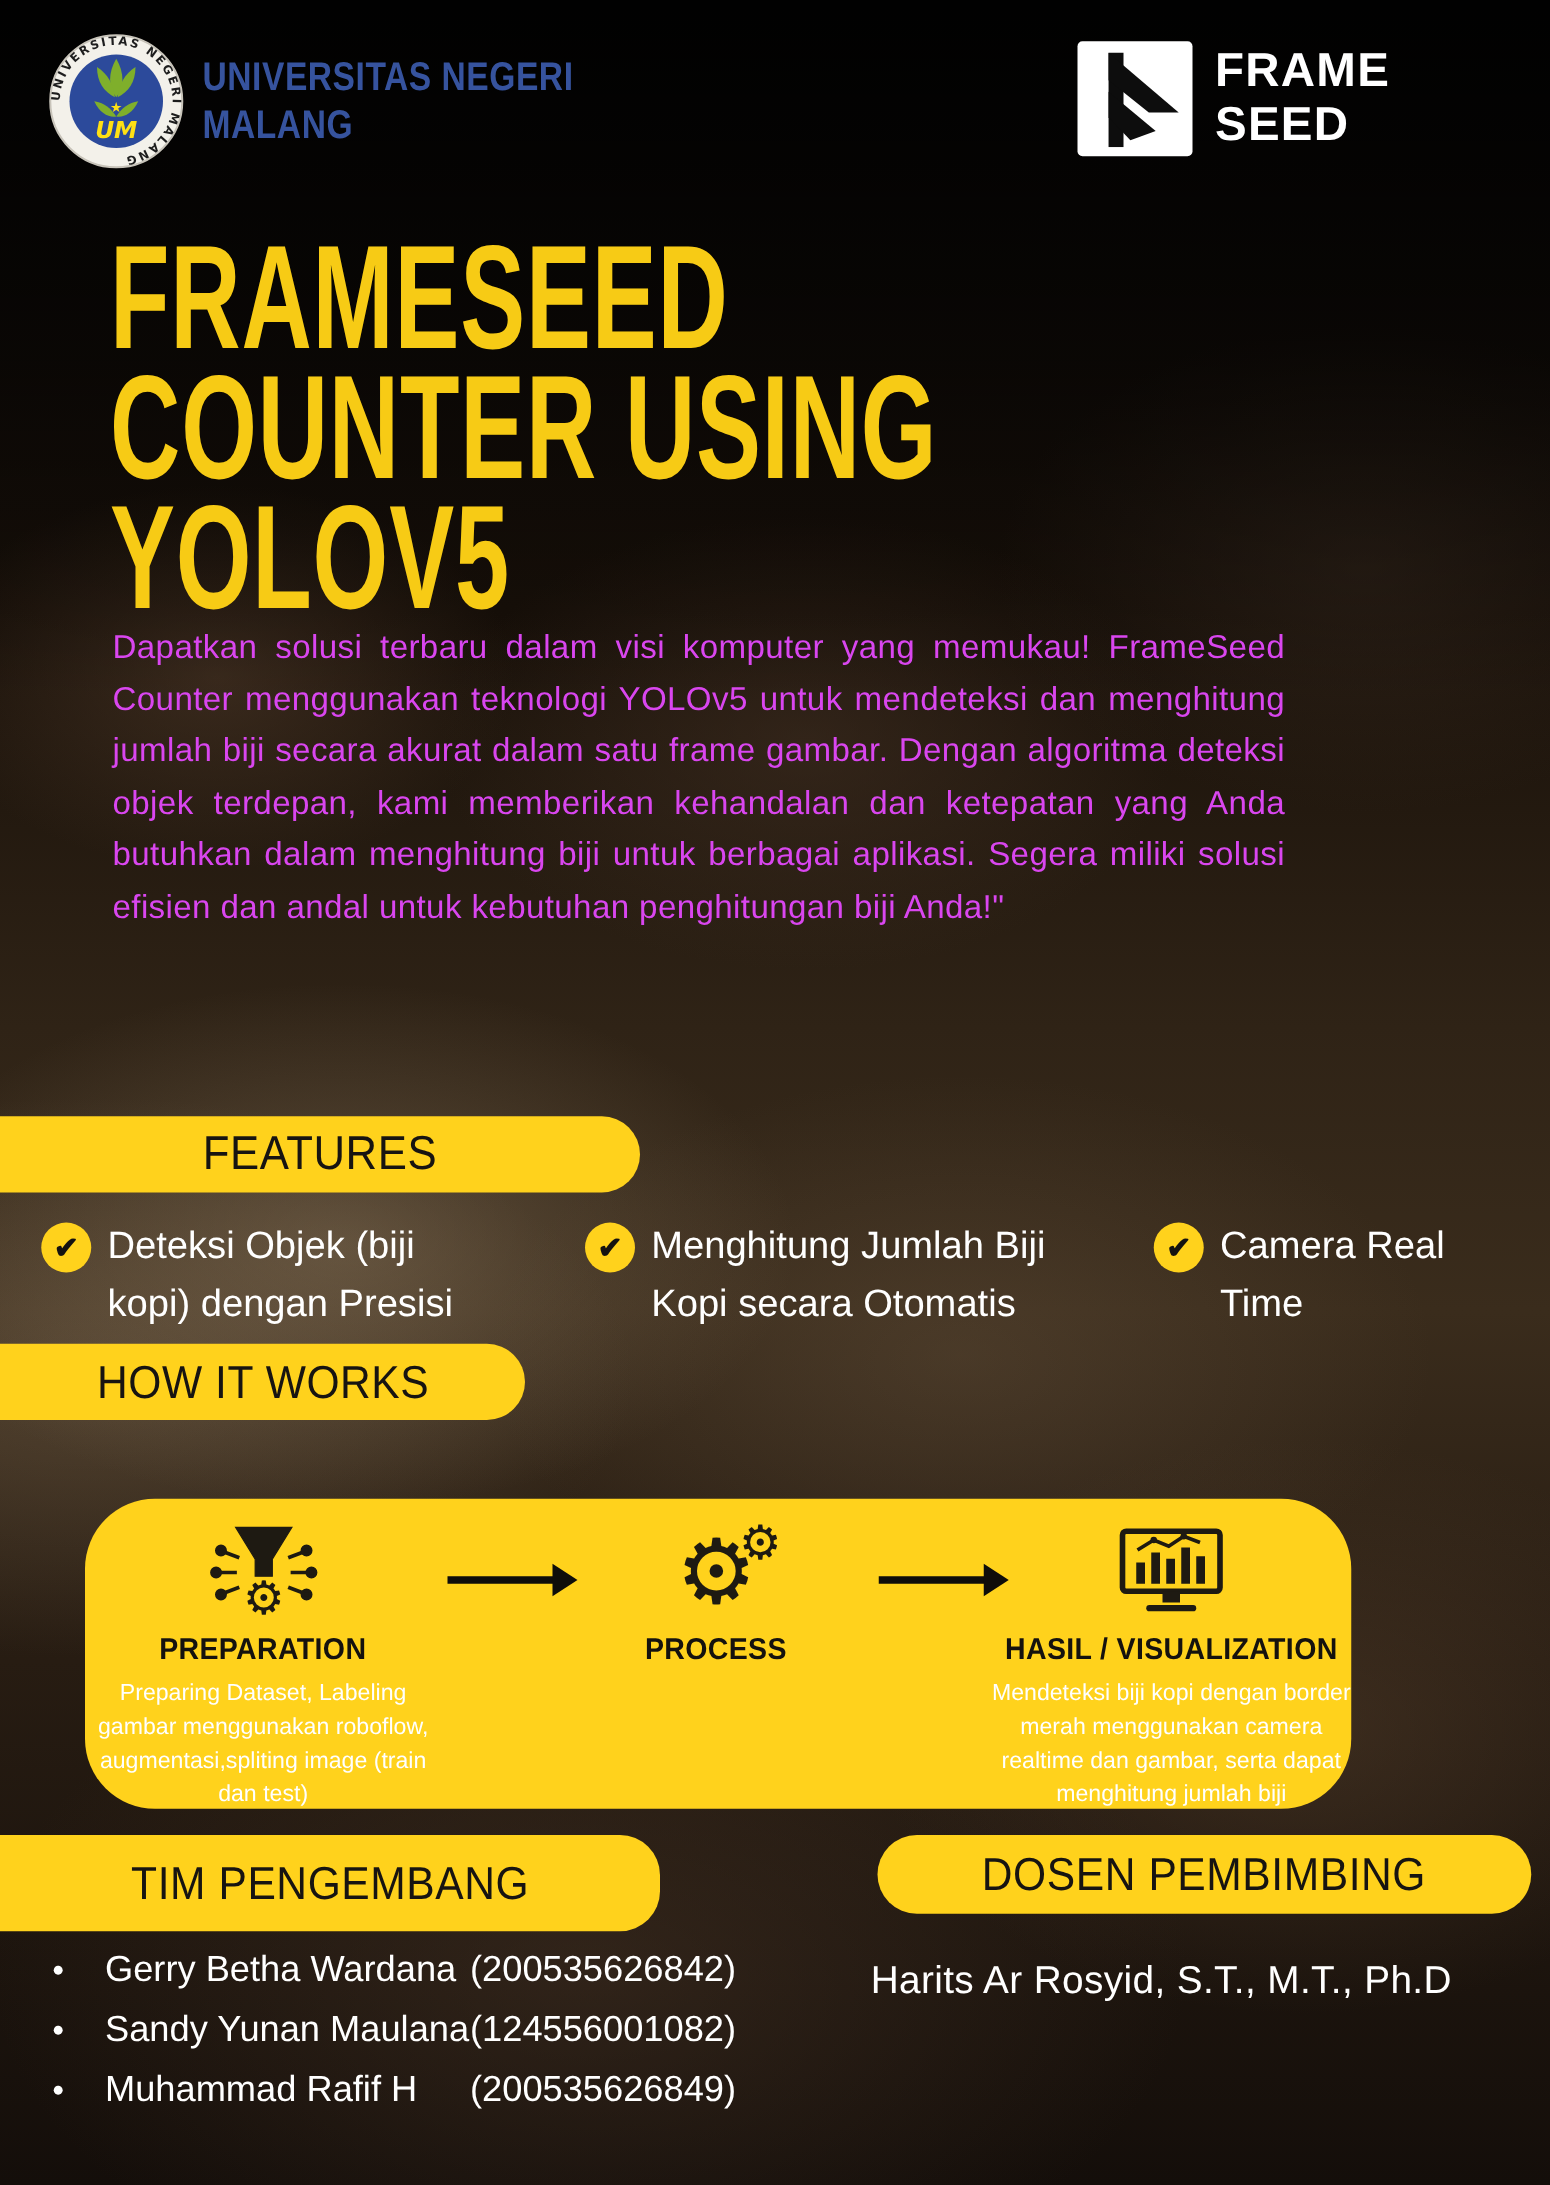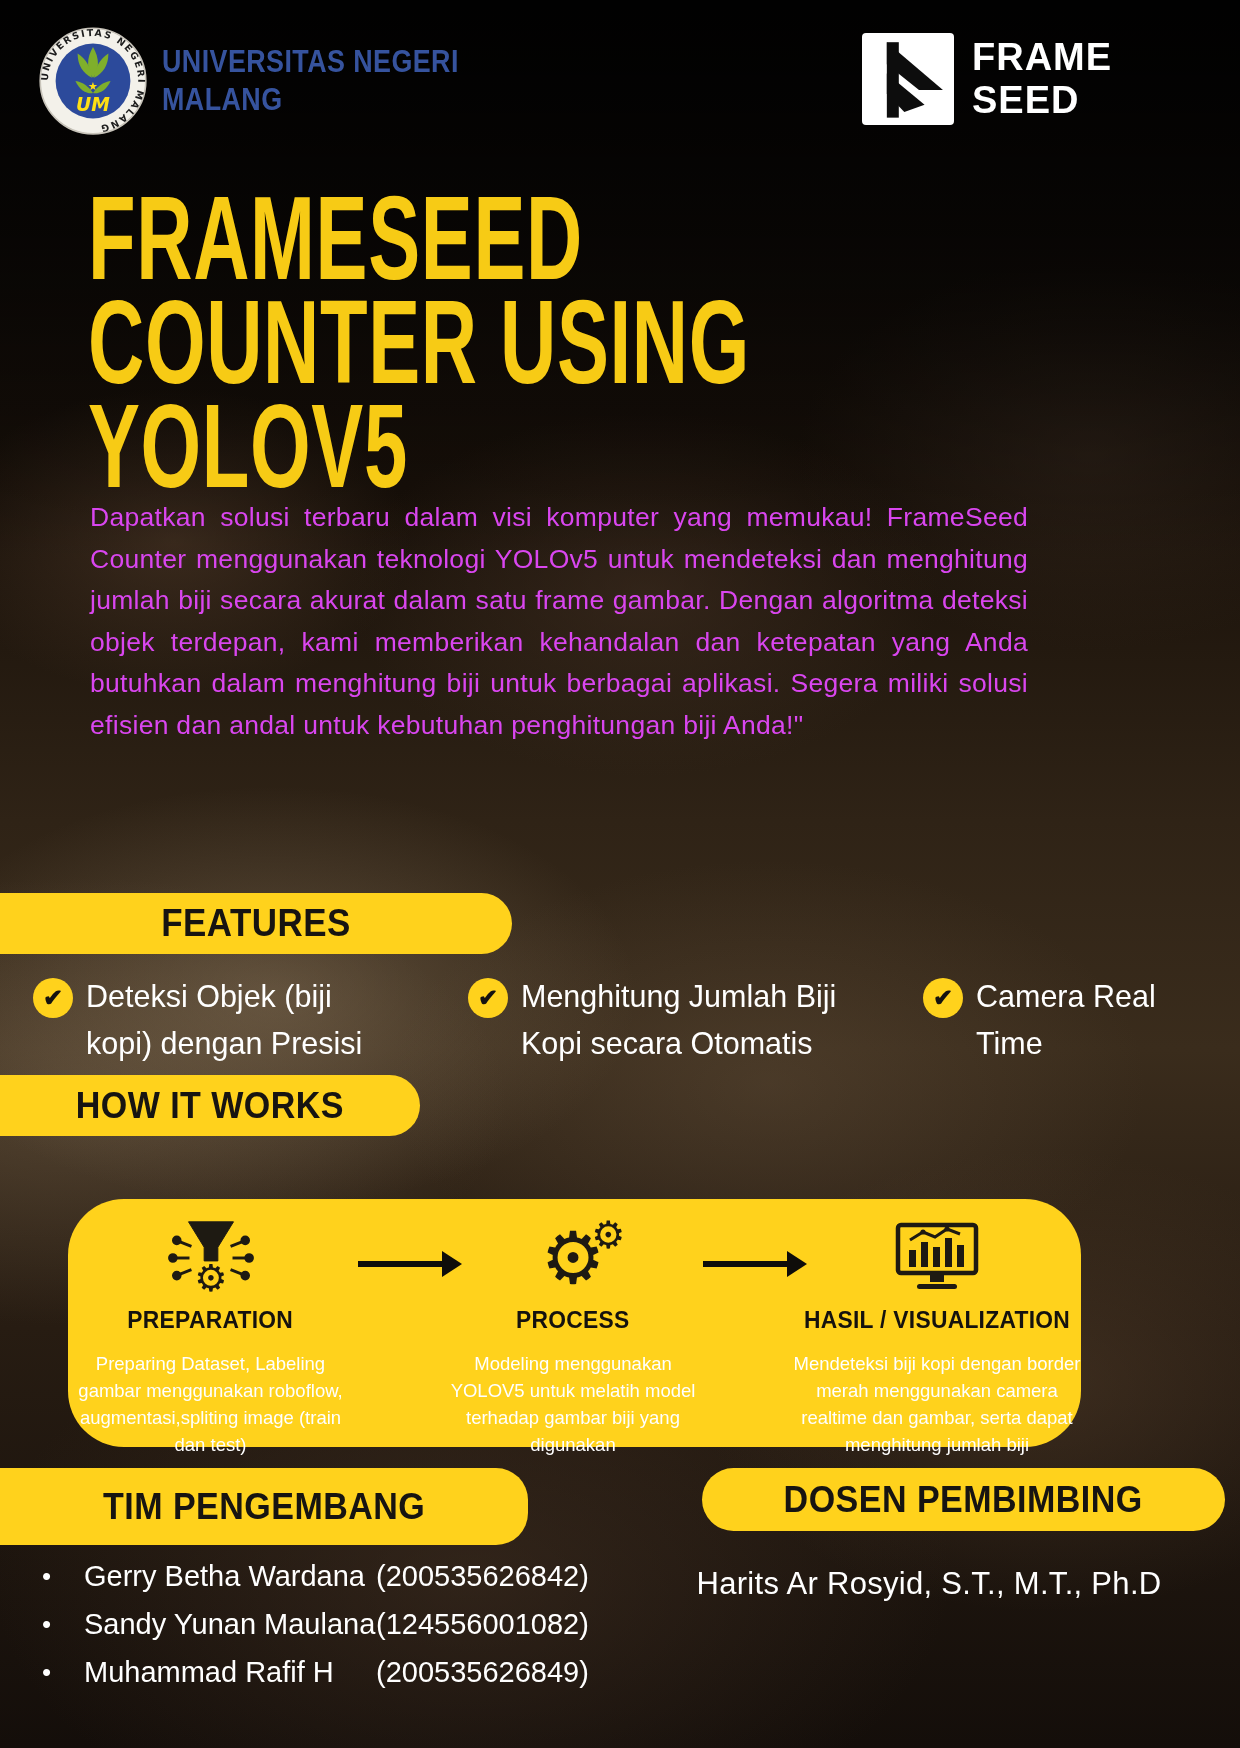--- a/index.html
+++ b/index.html
@@ -50,21 +50,21 @@
     letter-spacing:1px;
   }
   
   .intro{
     position:absolute;left:90px;top:497px;width:938px;color:#d946ef;
     font-size:26.5px;line-height:41.5px;text-align:justify;letter-spacing:.3px;
   }
   
   .pill{
     position:absolute;background:var(--yellow);color:#171411;
-    display:flex;align-items:center;justify-content:center;font-weight:700;
+    display:flex;align-items:center;justify-content:center;font-weight:400;
   }
   .pill > span{transform:scaleX(.92);white-space:nowrap;letter-spacing:.5px;}
   .pill-features{left:0;top:893px;width:512px;height:61px;border-radius:0 31px 31px 0;font-size:38px;}
   .pill-how{left:0;top:1075px;width:420px;height:61px;border-radius:0 31px 31px 0;font-size:37px;}
   .pill-team{left:0;top:1468px;width:528px;height:77px;border-radius:0 32px 32px 0;font-size:37px;}
   .pill-dosen{left:702px;top:1468px;width:523px;height:63px;border-radius:32px;font-size:37px;}
   
   .feature{position:absolute;display:flex;color:#fff;}
   .feature .check{
     flex:0 0 40px;width:40px;height:40px;border-radius:50%;margin-top:5px;
@@ -83,21 +83,21 @@
     display:grid;grid-template-columns:285px 95px 250px 95px 288px;
   }
   .step{display:flex;flex-direction:column;align-items:center;padding-top:14px;}
   .step-iconwrap{height:90px;display:flex;align-items:center;justify-content:center;color:#1E1A12;}
   .gear-combo{position:relative;font-size:72px;line-height:72px;}
   .gear-combo .gear-small{position:absolute;top:-6px;right:-20px;font-size:38px;line-height:38px;}
   .step-title{
     font-size:24px;font-weight:800;color:#15120e;margin-top:3px;
     transform:scaleX(.95);white-space:nowrap;letter-spacing:.3px;
   }
-  .step-desc{font-size:18.5px;line-height:27px;color:#fff;text-align:center;margin-top:16px;}
+  .step-desc{font-size:18.5px;line-height:27px;color:#fff;text-align:center;margin-top:6px;}
   .flow-arrow-cell{display:flex;justify-content:center;}
   .flow-arrow{position:relative;width:86px;height:6px;background:#0f0d0a;margin-top:62px;}
   .flow-arrow::after{
     content:"";position:absolute;right:-18px;top:-10px;
     border-left:20px solid #0f0d0a;border-top:13px solid transparent;border-bottom:13px solid transparent;
   }
   
   .members{position:absolute;left:42px;top:1552px;color:#fff;font-size:29px;}
   .member{display:flex;height:48px;align-items:center;}
   .member .bullet{width:42px;font-size:26px;}
@@ -212,21 +212,20 @@
 
     <div class="flow-arrow-cell">
         <div class="flow-arrow"></div>
       </div>
 
     <div class="step">
       <div class="step-iconwrap">
         <span class="gear-combo"><span>⚙</span><span class="gear-small">⚙</span></span>
       </div>
       <div class="step-title">PROCESS</div>
-      <div class="step-desc">Modeling menggunakan YOLOV5 untuk melatih model terhadap gambar biji yang digunakan</div>
     </div>
 
     <div class="flow-arrow-cell">
         <div class="flow-arrow"></div>
       </div>
 
     <div class="step">
       <div class="step-iconwrap">
         <svg width="90" height="76" viewBox="0 0 90 76">
           <rect x="6" y="5" width="78" height="48" rx="3" fill="none" stroke="#1E1A12" stroke-width="4.5"></rect>

